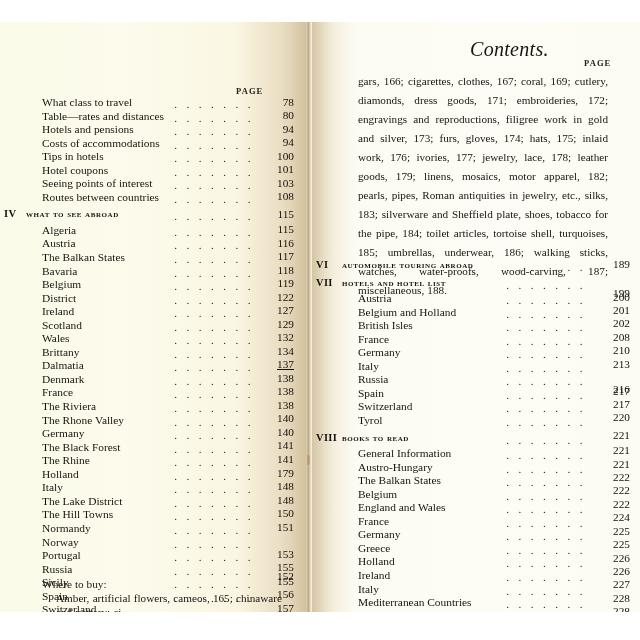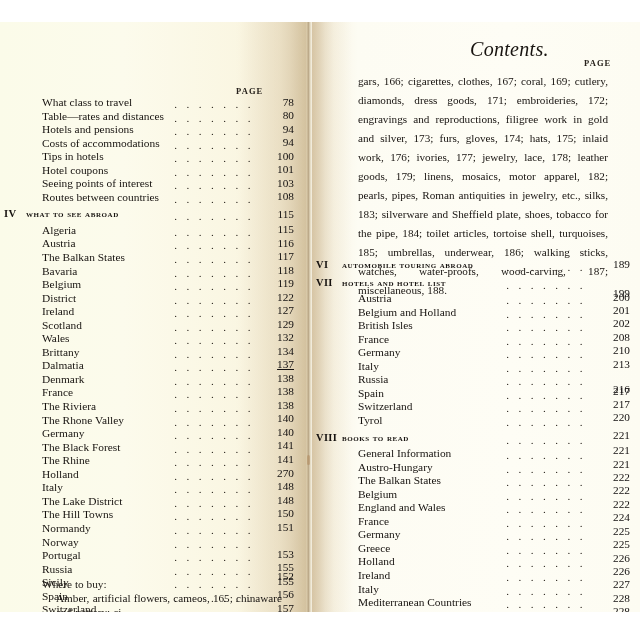--- a/index.html
+++ b/index.html
@@ -306,21 +306,21 @@
           <span class="pg" style="top: -1.2px; position: absolute;">141</span>
         </div>
         <div class="row">
           <span class="lbl">The Rhine</span>
           <span class="dots">.......</span>
           <span class="pg" style="top: -1.24px; position: absolute;">141</span>
         </div>
         <div class="row">
           <span class="lbl">Holland</span>
           <span class="dots">.......</span>
-          <span class="pg" style="top: -1.28px; position: absolute;">270</span>
+          <span class="pg" style="top: -1.28px; position: absolute;">179</span>
         </div>
         <div class="row">
           <span class="lbl">Italy</span>
           <span class="dots">.......</span>
           <span class="pg" style="top: -1.32px; position: absolute;">148</span>
         </div>
         <div class="row">
           <span class="lbl">The Lake District</span>
           <span class="dots">.......</span>
           <span class="pg" style="top: -1.36px; position: absolute;">148</span>

